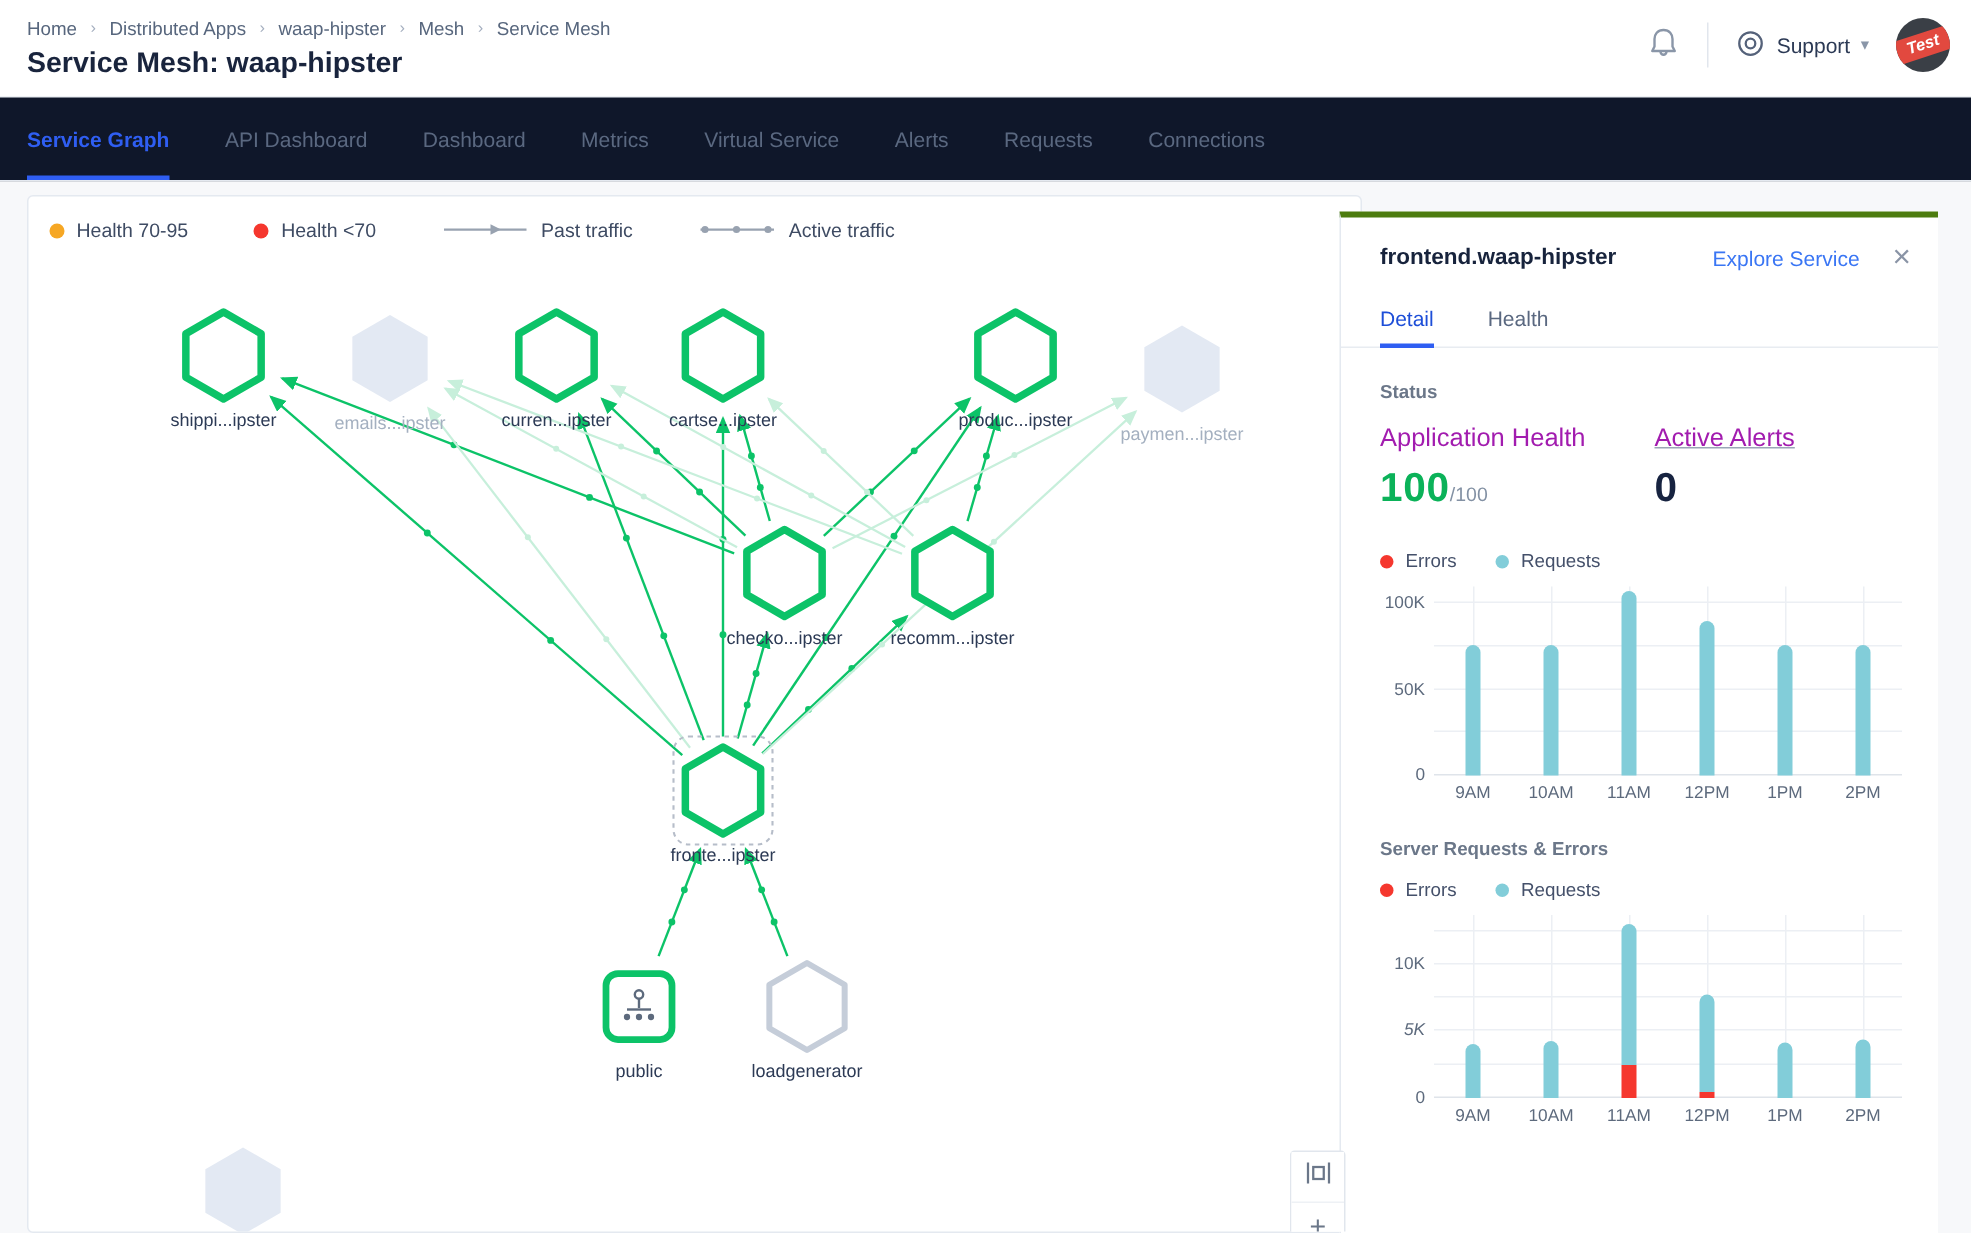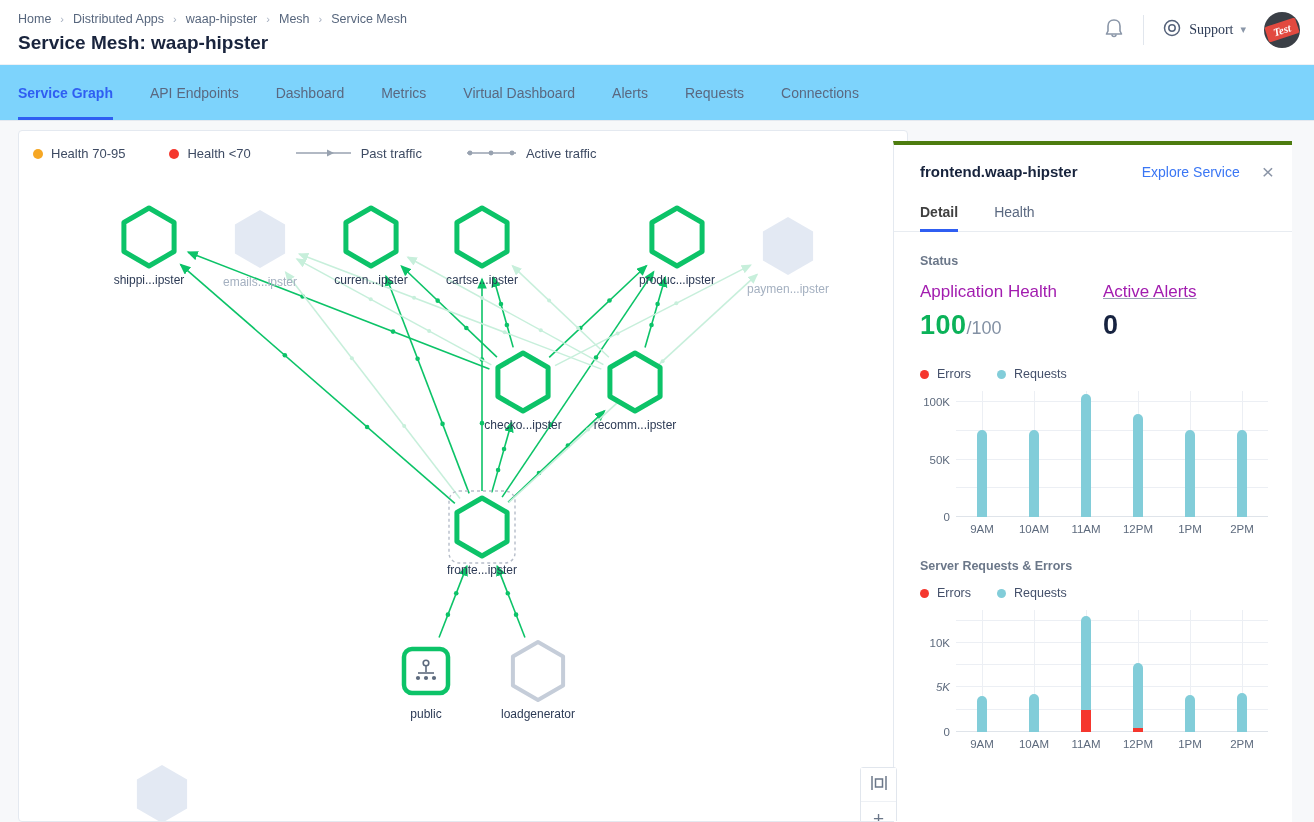--- a/index.html
+++ b/index.html
@@ -6,33 +6,33 @@
   html,body { width:1314px; height:822px; overflow:hidden; background:#fff;
     font-family:"Liberation Sans", sans-serif; color:#1a2742; }
 
   
   .app-header { height:64px; padding:12px 24px 0 18px; position:relative; background:#fff; }
   .breadcrumb { font-size:12.5px; color:#57667d; display:flex; align-items:center; gap:9px; }
   .crumb { color:#57667d; }
   .crumb.underlined { }
   .crumb-sep { color:#a4aebf; font-size:11px; }
   .page-title { margin-top:6px; font-size:19px; font-weight:bold; color:#19243d; }
-  .header-right { position:absolute; right:14px; top:12px; display:flex; align-items:center; gap:14px;font-family:Liberation Serif, serif; }
+  .header-right { position:absolute; right:14px; top:12px; display:flex; align-items:center; gap:14px; }
   .bell-btn { background:none; border:none; cursor:pointer; padding:4px; }
   .hdr-divider { width:1px; height:30px; background:#e1e6ed; }
   .support-group { display:flex; align-items:center; gap:7px; font-size:14px; color:#2c3a55; cursor:pointer; padding:0 4px; }
   .chev { color:#8a96a8; font-size:11px; margin-top:-2px; }
   .avatar { width:36px; height:36px; border-radius:50%; background:#3a3f46; overflow:hidden;
             display:flex; align-items:center; justify-content:center; cursor:pointer; }
   .avatar-tag { background:#e2493f; color:#fff; font-size:11px; font-style:italic; font-weight:bold;
                 padding:2px 7px; border-radius:2px; transform:rotate(-18deg); }
 
   
   .main-tabs { height:57px; border-top:1px solid #eef1f5; border-bottom:1px solid #e4e9f0;
-               display:flex; align-items:stretch; gap:37px; padding:0 18px; background:#7dd3fc; }
+               display:flex; align-items:stretch; gap:37px; padding:0 18px; background:#0f172a; }
   .main-tab { display:flex; align-items:center; font-size:14px; color:#5a6880; cursor:pointer;
               border-bottom:3px solid transparent; padding-top:3px; white-space:nowrap; }
   .main-tab.active { color:#2f5ef2; font-weight:bold; border-bottom-color:#2f5ef2; }
 
   
   .content { position:relative; height:701px; background:#f7f8fa; }
 
   .graph-card { position:absolute; left:18px; top:9px; width:890px; height:692px;
                 background:#fff; border:1px solid #e4e9f0; border-radius:4px; overflow:hidden; }
   .graph-legend { position:absolute; left:14px; top:15px; right:10px; display:flex; align-items:center;
@@ -50,31 +50,31 @@
   
   .side-panel { position:absolute; left:893px; top:20px; width:399px; height:681px; background:#fff;
                 border-top:4px solid #4d7c0f; border-left:1px solid #e4e9f0; }
   .panel-head { display:flex; align-items:center; padding:16px 14px 0 26px; }
   .panel-title { font-size:15px; font-weight:bold; color:#17233c; flex:1; }
   .explore-link { font-size:14px; color:#3a76f4; cursor:pointer; white-space:nowrap; }
   .close-btn { background:none; border:none; font-size:21px; color:#8a94a6; cursor:pointer;
                margin-left:18px; line-height:1; padding:0 4px; }
   .panel-tabs { display:flex; gap:36px; padding:0 26px; margin-top:14px; border-bottom:1px solid #e8ecf1; }
   .panel-tab { font-size:14px; color:#5a6880; padding:8px 0 9px; cursor:pointer; border-bottom:3px solid transparent; margin-bottom:-1px; }
-  .panel-tab.active { color:#404040; font-weight:bold; border-bottom-color:#2f5ef2; }
+  .panel-tab.active { color:#1d4ed8; font-weight:normal; border-bottom-color:#2f5ef2; }
   .panel-body { padding:22px 24px 0 26px; }
 
   .section-label { font-size:12.5px; font-weight:bold; color:#6b7789; }
   .status-cols { display:flex; margin-top:14px; margin-bottom:26px; }
   .status-col1 { width:183px; }
   .stat-label { font-size:17px; color:#a21caf; }
   .stat-label.underlined { text-decoration:underline; text-decoration-color:#9aa6b6; }
   .health-value-row { margin-top:8px; display:flex; align-items:baseline; }
   .health-big { font-size:27px; font-weight:bold; color:#0bb259; letter-spacing:0.5px; }
-  .health-max { font-size:18px; color:#8391a4; }
+  .health-max { font-size:13px; color:#8391a4; }
   .alerts-big { font-size:27px; font-weight:bold; color:#172340; margin-top:8px; }
 
   .chart-block { margin-bottom:24px; }
   .chart-legend { display:flex; gap:26px; margin-top:13px; }
   .cl-item { display:flex; align-items:center; gap:8px; font-size:12.5px; color:#44506a; }
   .cl-dot { width:9px; height:9px; border-radius:50%; }
   .chart-area { display:flex; margin-top:10px; }
   .y-axis { width:36px; position:relative; }
   .y-tick { position:absolute; right:6px; font-size:11.5px; color:#5d6a7d; }
   .plot { flex:1; position:relative; border-left:0; }
@@ -125,24 +125,24 @@
       <span class="chev">▾</span>
     </div>
     <div class="avatar">
       <span class="avatar-tag">Test</span>
     </div>
   </div>
 </header>
 
 <nav class="main-tabs" id="main-tabs">
     <div class="main-tab active">Service Graph</div>
-    <div class="main-tab">API Endpoints</div>
+    <div class="main-tab">API Dashboard</div>
     <div class="main-tab">Dashboard</div>
     <div class="main-tab">Metrics</div>
-    <div class="main-tab">Virtual Dashboard</div>
+    <div class="main-tab">Virtual Service</div>
     <div class="main-tab">Alerts</div>
     <div class="main-tab">Requests</div>
     <div class="main-tab">Connections</div>
   </nav>
 
 <main class="content">
 
   <section class="graph-card">
     <div class="graph-legend">
       <div class="gl-item">

